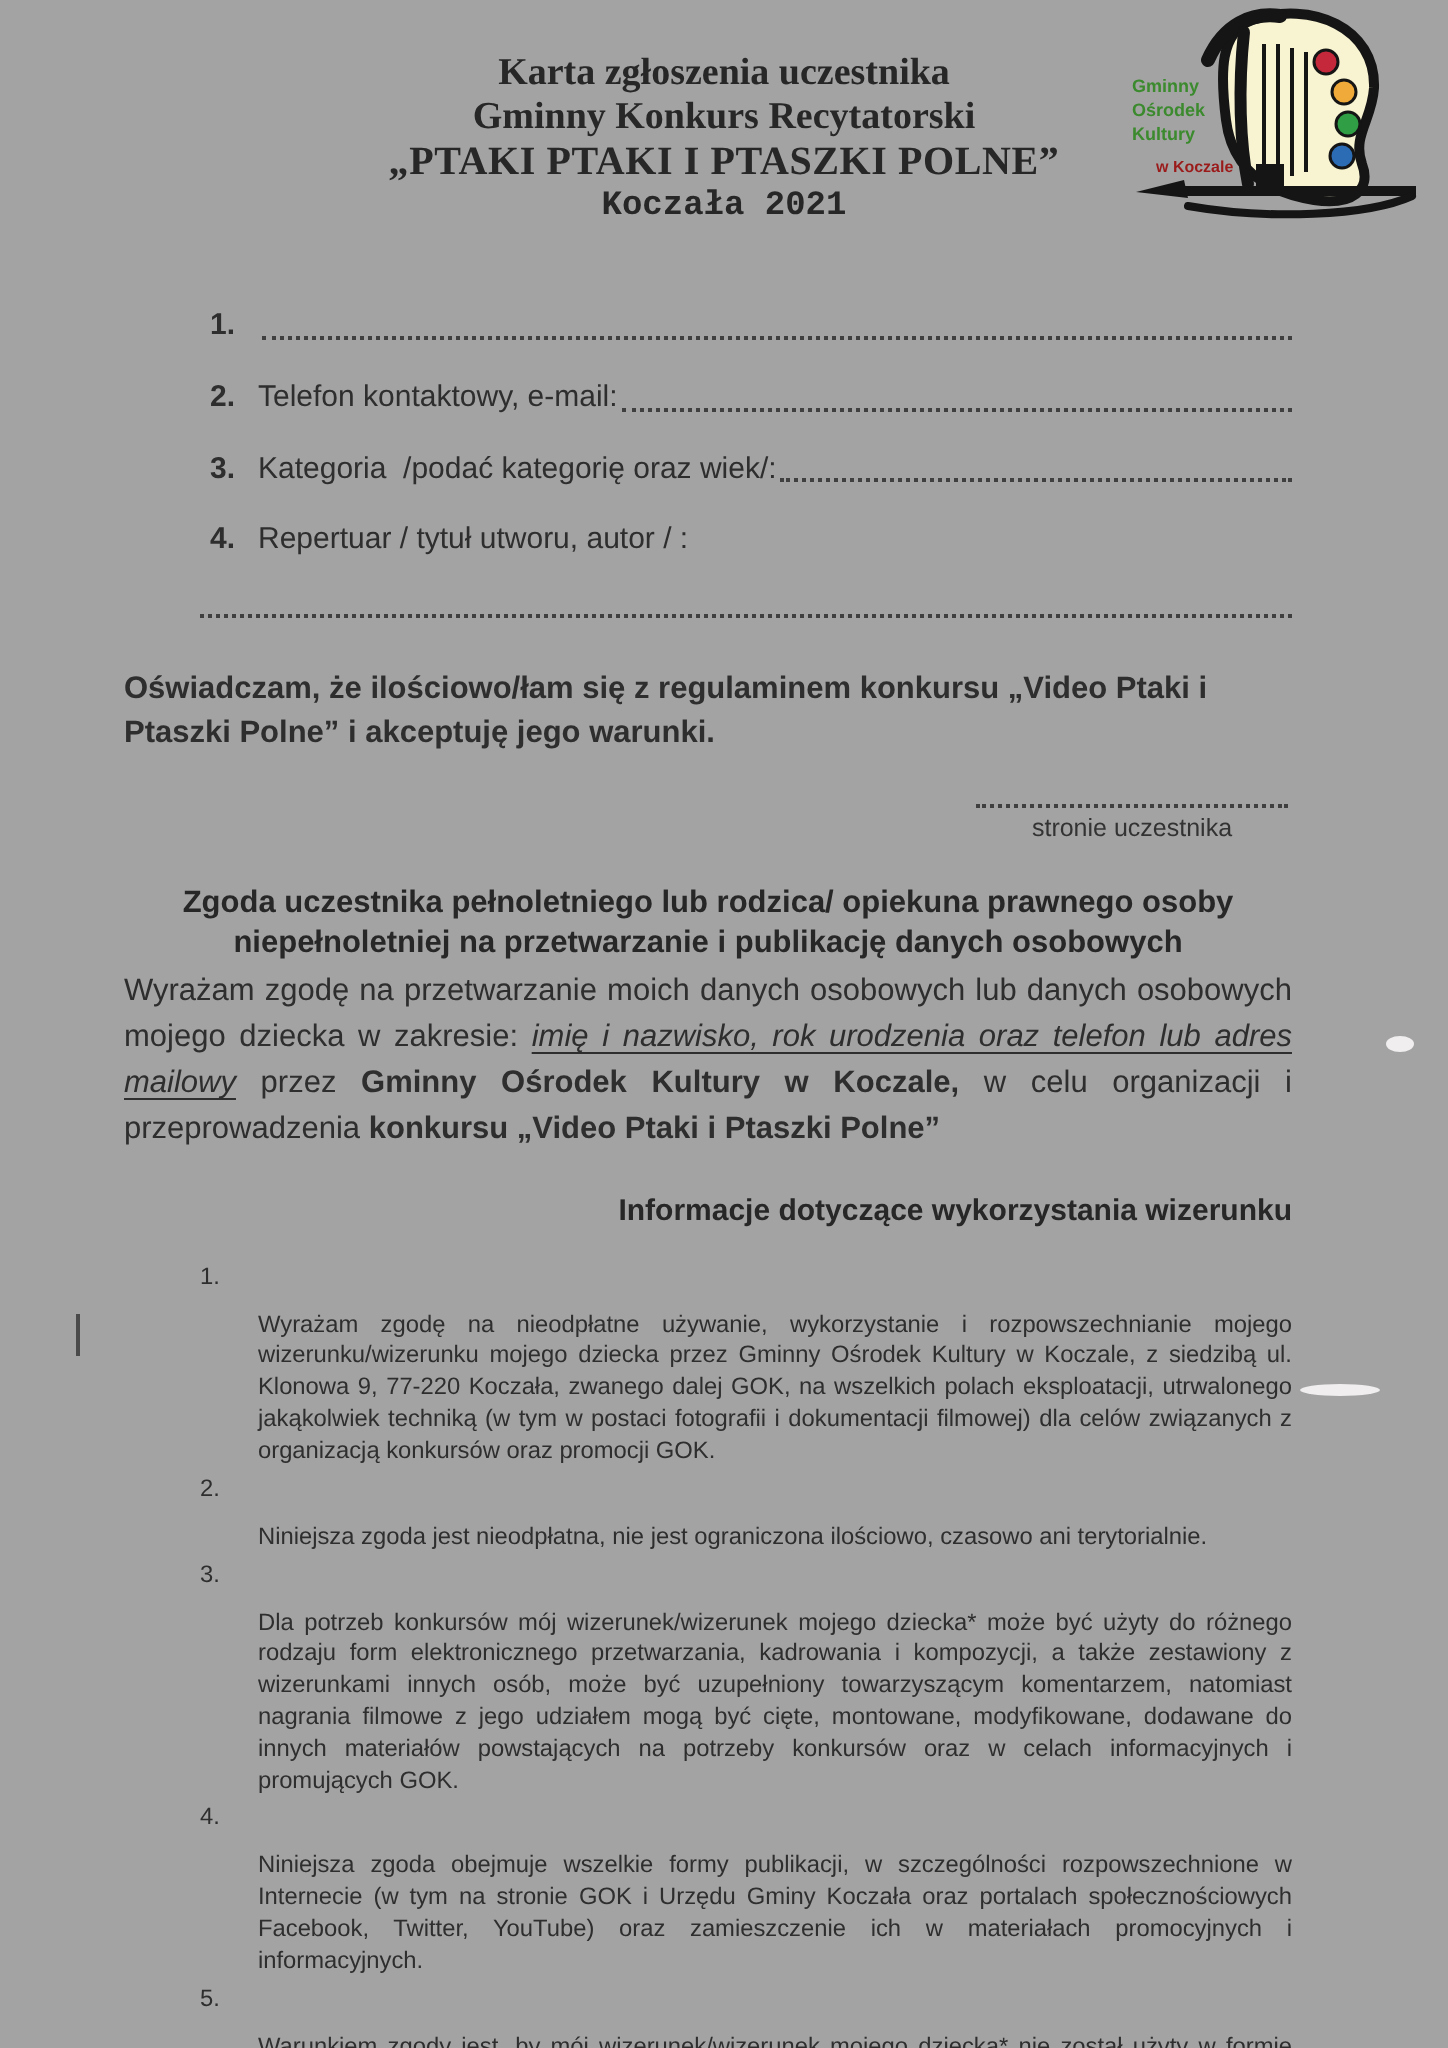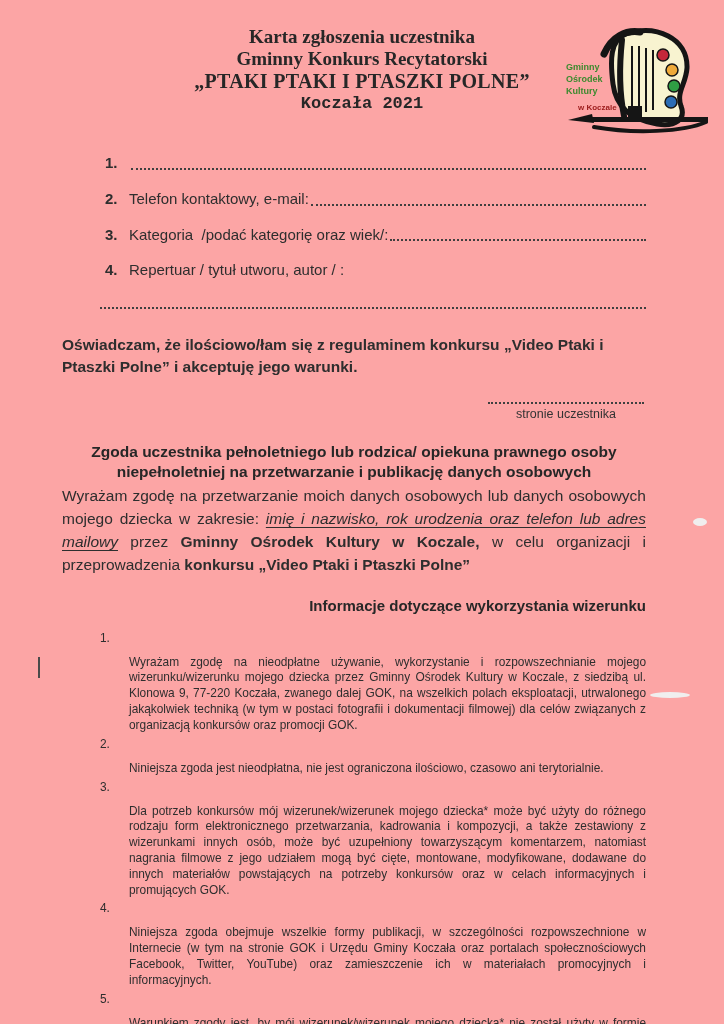--- a/index.html
+++ b/index.html
@@ -1,38 +1,38 @@
 <!DOCTYPE html>
 <html lang="pl"><head>
 <meta charset="utf-8">
 <style>
   html,body{margin:0;padding:0;background:#ffffff;}
   .page{
     position:relative;
     width:724px;height:1024px;
-    background:#fca5a5;
+    background:#a3a3a3;
     overflow:hidden;
     font-family:"Liberation Sans",sans-serif;
     color:#2e2e2e;
     box-sizing:border-box;
   }
   
   .header{position:relative;padding-top:26px;height:104px;}
   .titles{
     text-align:center;
     font-family:"Liberation Serif",serif;
     font-weight:bold;
     line-height:1.17;
     color:#272727;
   }
   .t1{font-size:19px;}
   .t2{font-size:19px;}
   .t3{font-size:20px;letter-spacing:.3px;}
   .t4{font-size:17px;font-family:Liberation Mono, monospace;}
-  .logo{position:absolute;top:24px;right:8px;width:152px;height:110px;}
+  .logo{position:absolute;top:0;right:8px;width:152px;height:110px;}
   
   .content{margin:0 78px 0 62px;}
   .fields{margin-top:24px;}
   .field-row{
     display:flex;align-items:flex-end;
     padding-left:43px;margin-bottom:17px;
     font-size:15px;line-height:1.25;
   }
   .field-num{font-weight:bold;width:24px;flex:none;}
   .field-label{white-space:pre;flex:none;}

